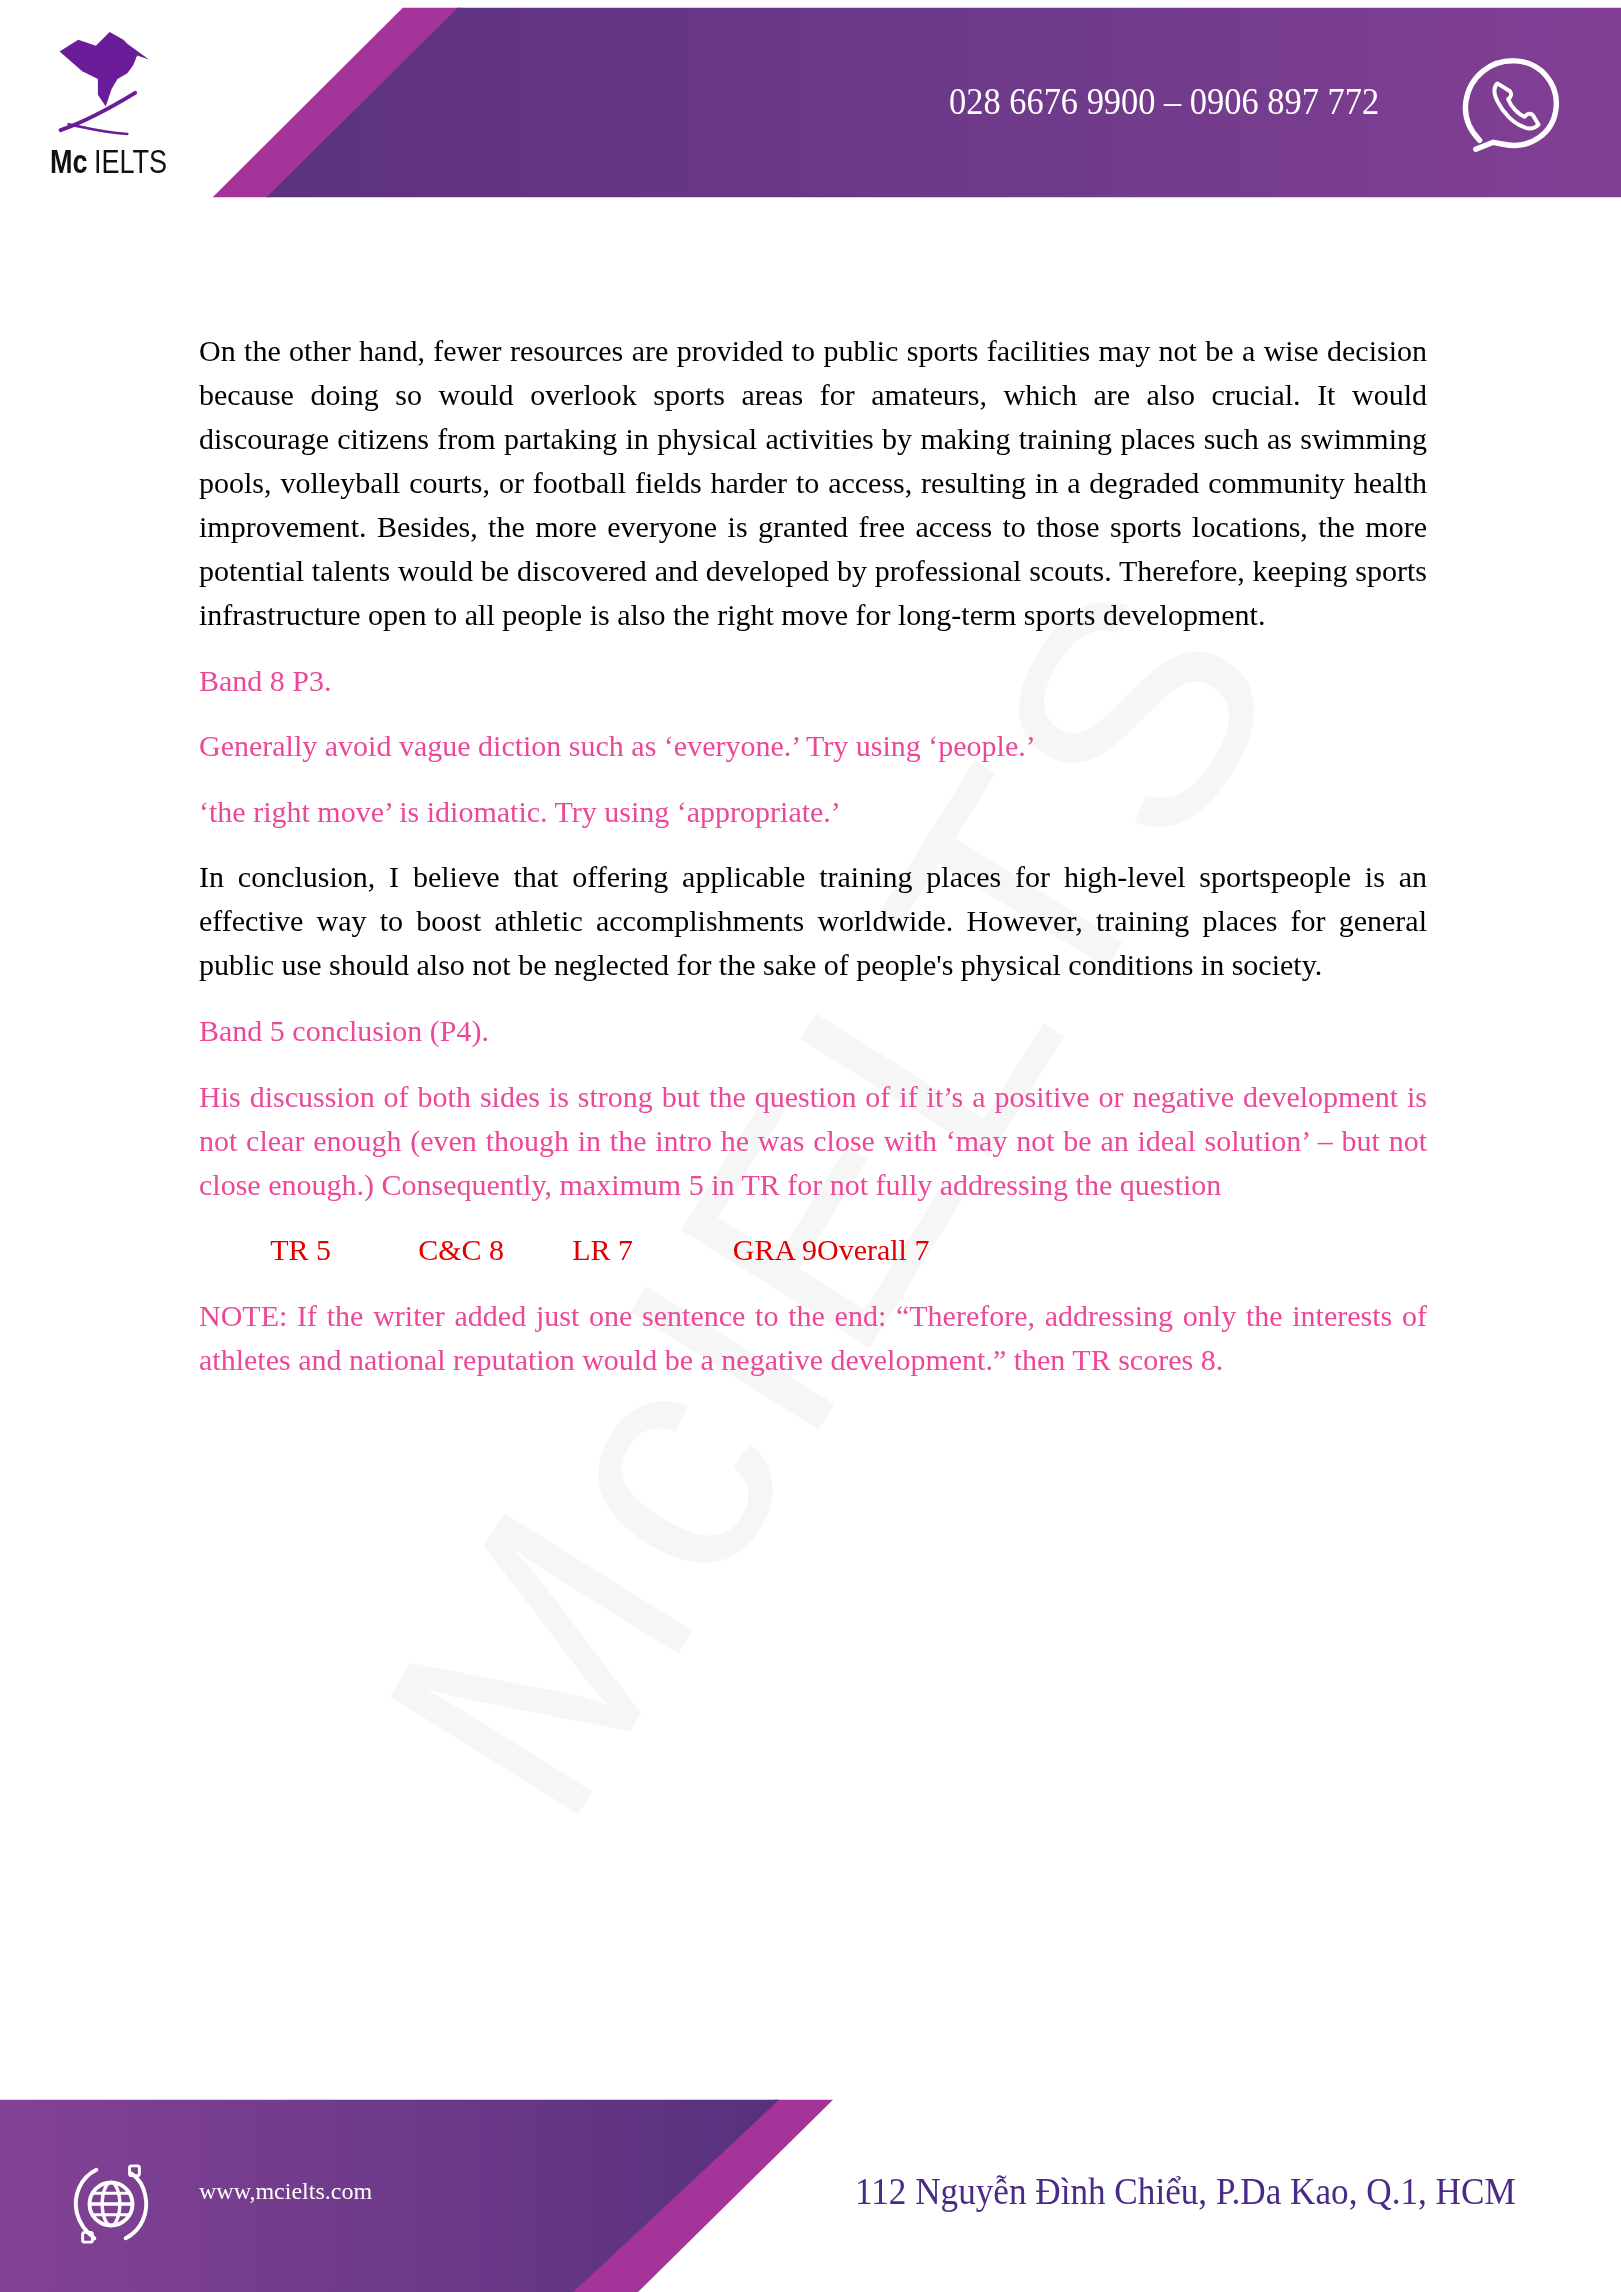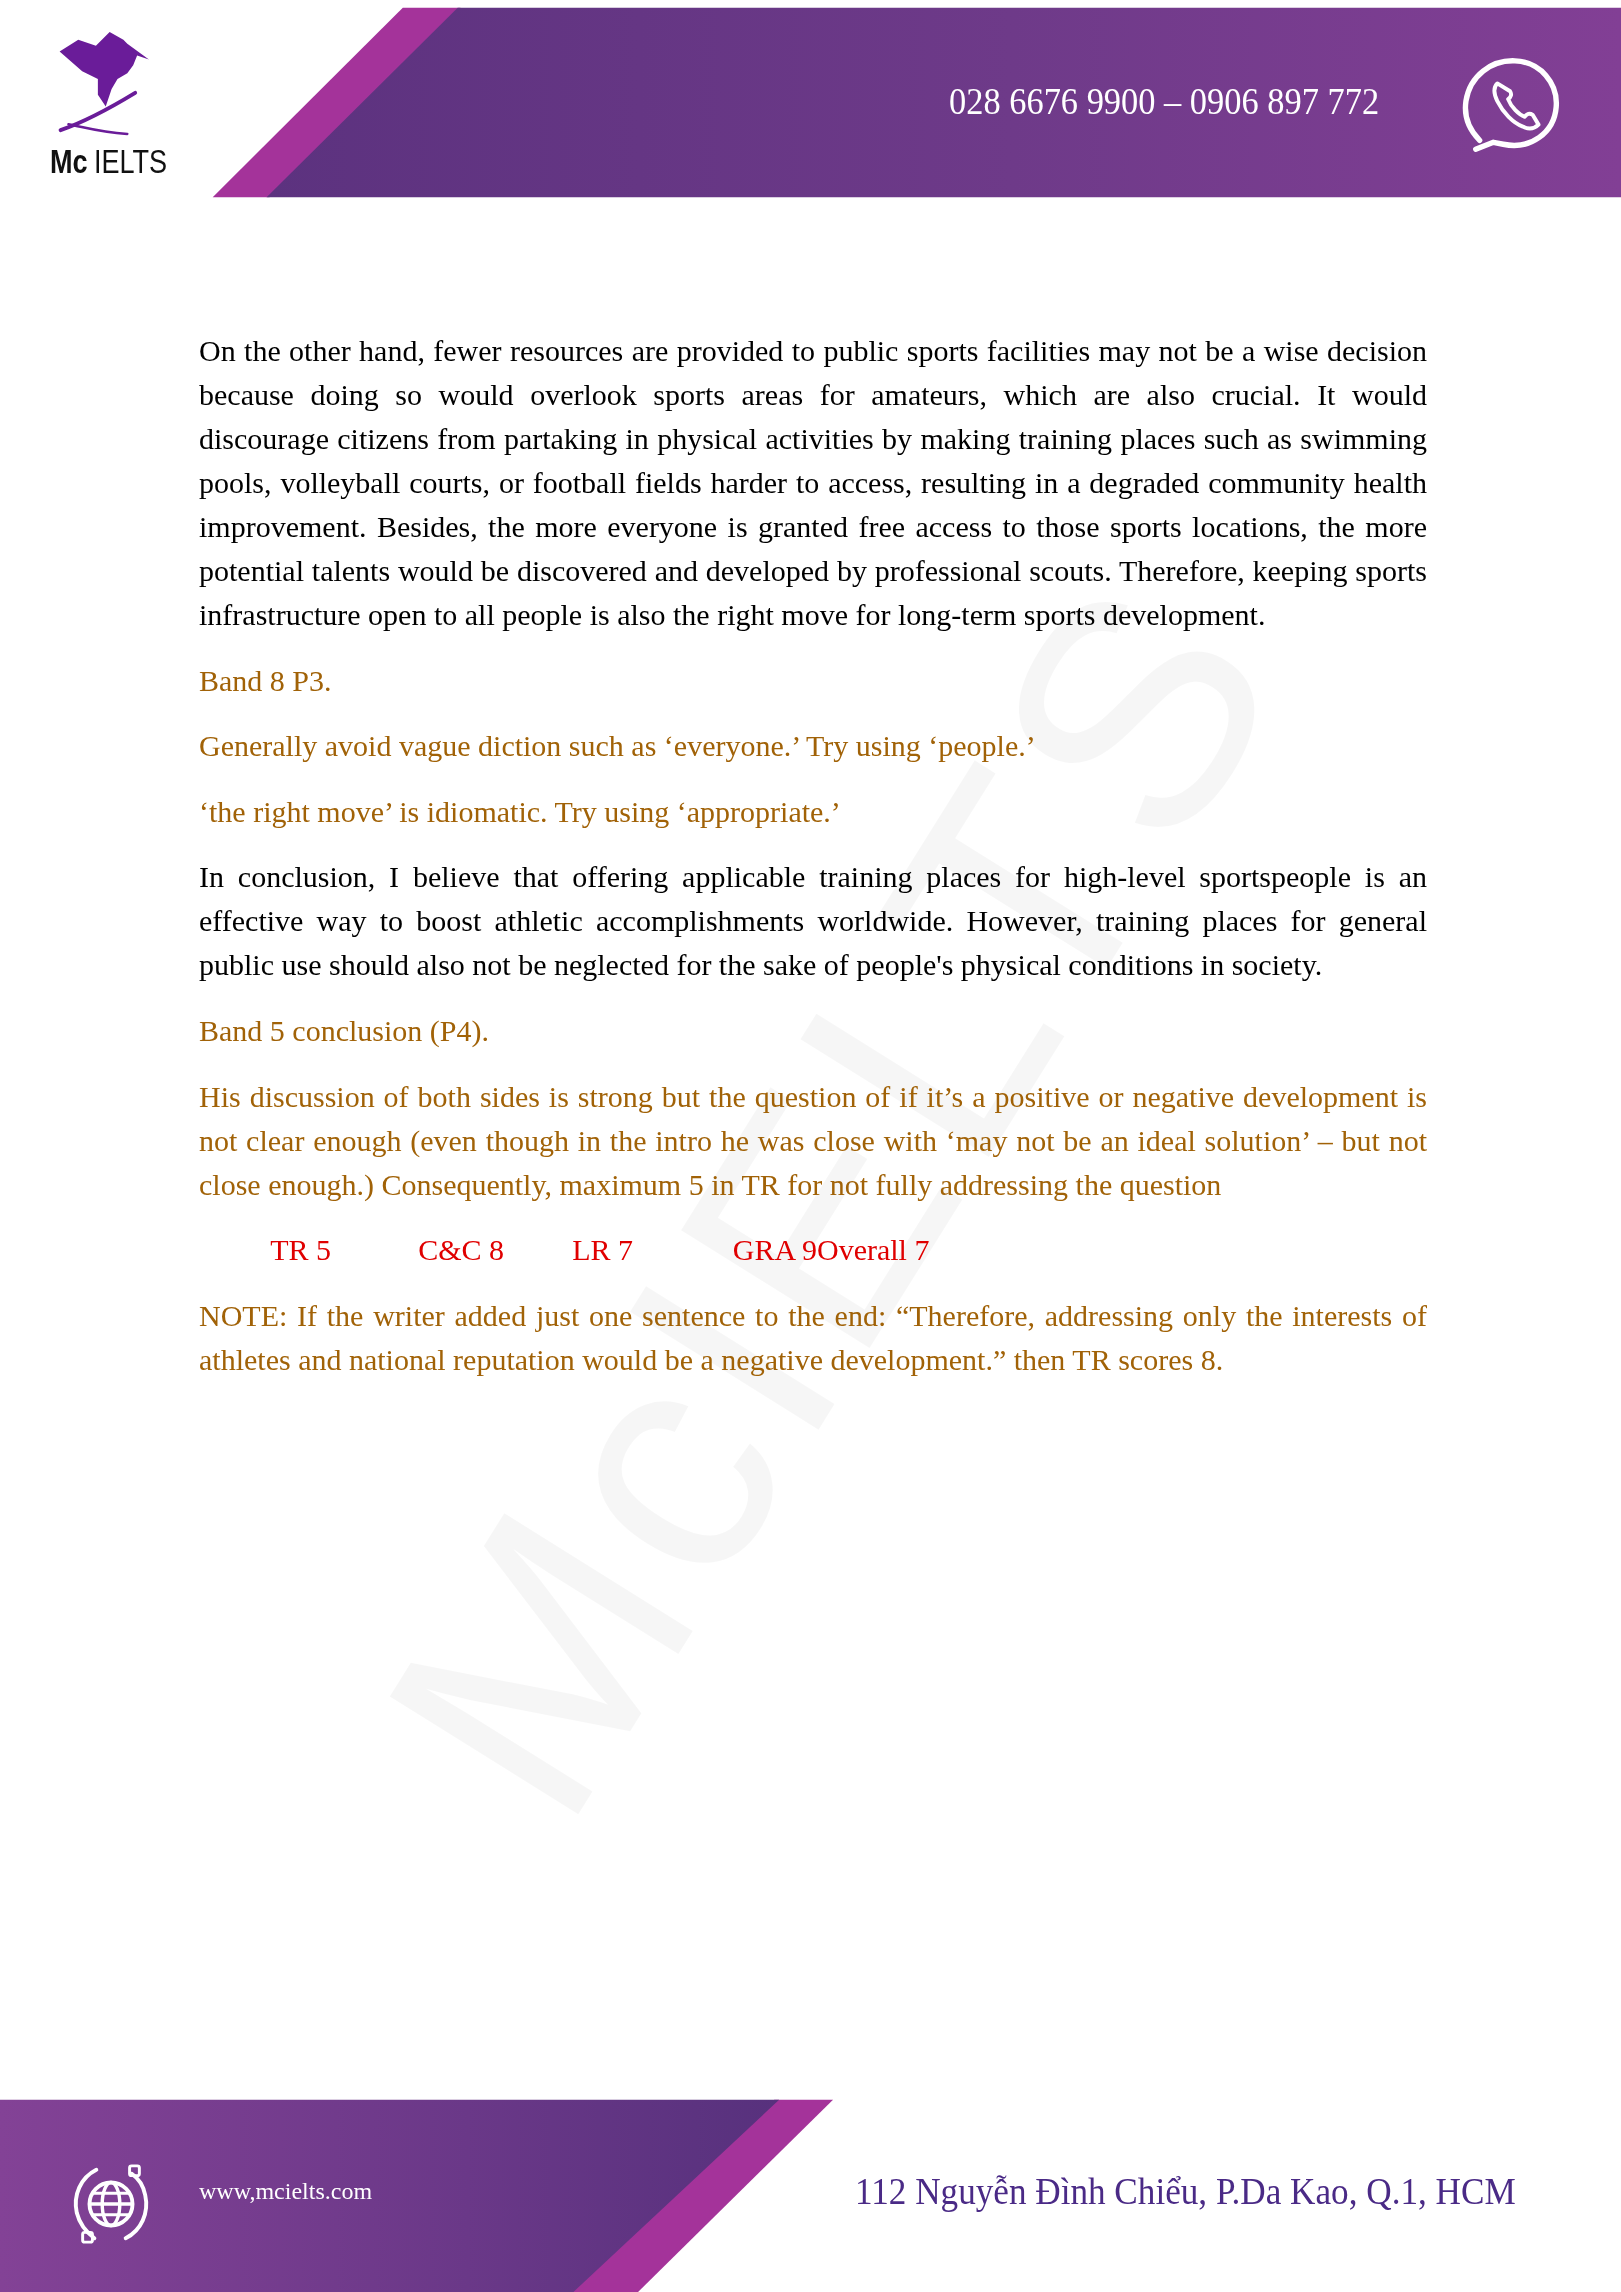--- a/index.html
+++ b/index.html
@@ -13,21 +13,21 @@
   .logo-text .ielts { font-weight: normal; margin-left: 7.8px; }
   .phone-text { position: absolute; left: 949px; top: 80px; font-size: 37px; color: #ffffff; white-space: nowrap; transform: scaleX(0.93); transform-origin: left top; }
   .phone-icon { position: absolute; left: 1460px; top: 54px; width: 108px; height: 103px; }
 
   
   .watermark { position: absolute; left: 147px; top: 1010px; font-family: "Liberation Sans", sans-serif; font-size: 323px; color: rgba(0,0,0,0.035); transform: rotate(-58deg); transform-origin: center; white-space: nowrap; letter-spacing: 9.8px; pointer-events: none; }
 
   
   .content { position: absolute; left: 199px; top: 329px; width: 1228px; font-size: 30px; line-height: 44px; color: #000; }
   .content p { margin: 0 0 21.6px 0; text-align: justify; }
-  .content p.red { color: #a16207; font-family: Liberation Serif, serif; }
+  .content p.red { color: #ec4899; font-family: Liberation Serif, serif; }
   .red-inline { color: #E00000; }
   .scores { display: flex; color: #E00000; white-space: nowrap; margin: 0 0 21.6px 0; text-align: right; }
   .scores span { display: inline-block; }
 
   
   .footer-shape { position: absolute; left: 0; top: 2088px; width: 1621px; height: 205px; }
   .globe-icon { position: absolute; left: 67px; top: 2160px; width: 88px; height: 88px; }
   .site-text { position: absolute; left: 199px; top: 2178px; font-size: 24px; color: #ffffff; white-space: nowrap; }
   .address-text { position: absolute; left: 855px; top: 2170px; font-size: 37px; color: #4A2A86; white-space: nowrap; transform: scaleX(0.95); transform-origin: left top; }
 </style>

